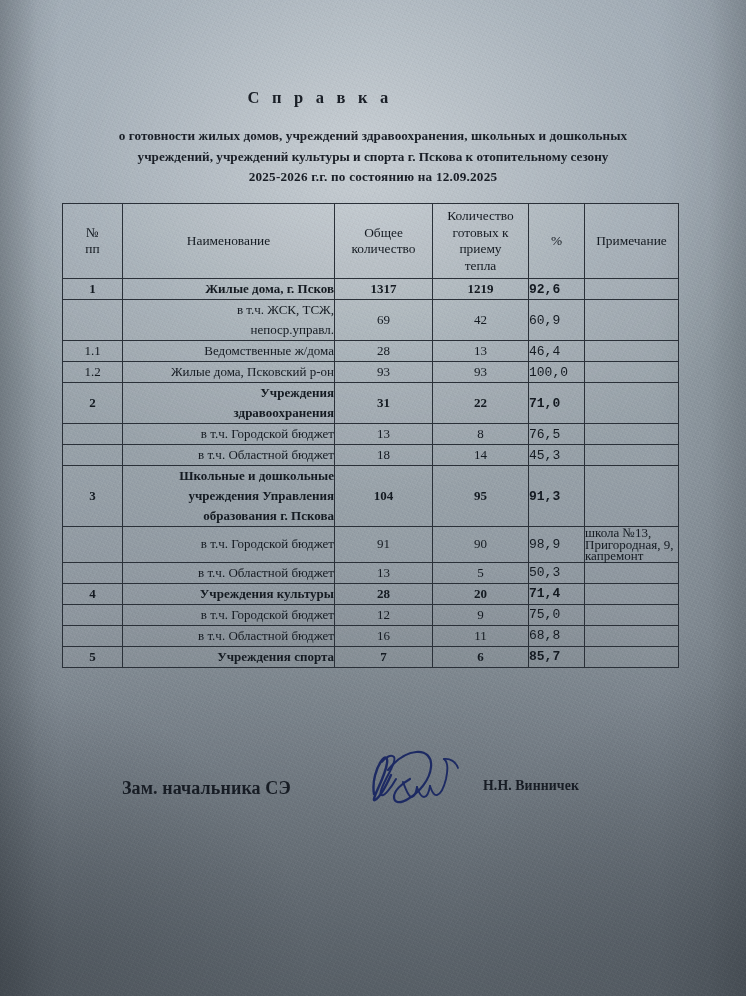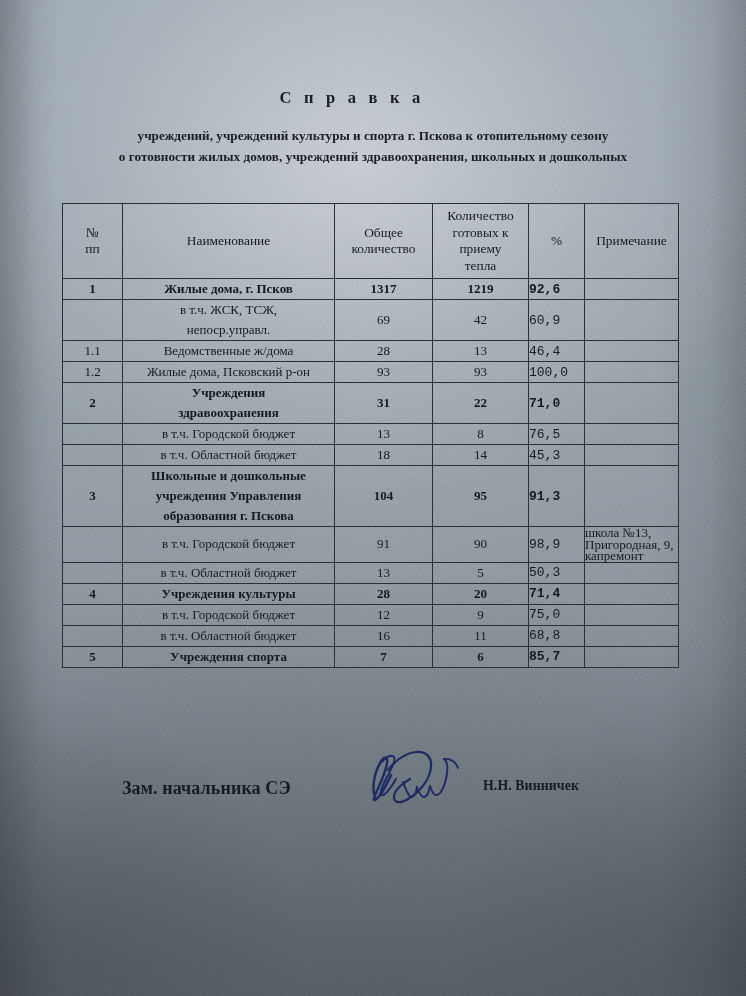--- a/index.html
+++ b/index.html
@@ -74,21 +74,20 @@
   .doc-title {
     position: absolute;
     top: 88px;
     left: 0;
     width: 640px;
     text-align: center;
     font-size: 16.5px;
     font-weight: bold;
     letter-spacing: 4.2px;
     color: #1a1f27;
-    padding-left: 32px;
   }
 
   .doc-subtitle {
     position: absolute;
     top: 126px;
     left: 63px;
     width: 620px;
     text-align: center;
     font-size: 13.2px;
     font-weight: bold;
@@ -126,21 +125,21 @@
     padding: 4px 2px;
   }
   .c-num   { width: 60px; }
   .c-name  { width: 212px; }
   .c-total { width: 98px; }
   .c-ready { width: 96px; }
   .c-pct   { width: 56px; }
   .c-note  { width: 94px; margin-left: 16px; }
 
   td.num  { text-align: center; font-size: 13.6px; }
-  td.name { text-align: center; padding-left: 6px; font-size: 13.6px; line-height: 20px; }
+  td.name { text-align: right; padding-left: 6px; font-size: 13.6px; line-height: 20px; }
   td.val  { text-align: center; font-size: 13.8px; }
   td.pct  { font-size: 13.8px; font-family: Liberation Mono, monospace; }
   td.note { text-align: left; font-size: 8.6px; line-height: 11.5px; padding: 2px 3px; }
 
   tr.bold td.num,
   tr.bold td.name,
   tr.bold td.val,
   tr.bold td.pct { font-weight: bold; }
 
   
@@ -183,22 +182,23 @@
 
 <div id="page">
   <div id="grain"></div>
   <div id="vignette"></div>
 
   <div id="content">
 
     <div class="doc-title">С п р а в к а</div>
 
     <div class="doc-subtitle">
+      <span class="sub-line l1">о готовности жилых домов, учреждений здравоохранения, школьных и дошкольных</span>
       <span class="sub-line l2">учреждений, учреждений культуры и спорта г. Пскова к отопительному сезону</span>
-      <span class="sub-line l1">о готовности жилых домов, учреждений здравоохранения, школьных и дошкольных</span>
+      <span class="sub-line l3">2025-2026 г.г. по состоянию на 12.09.2025</span>
     </div>
 
     <table class="report">
       <colgroup>
         <col class="c-num">
           <col class="c-name">
           <col class="c-total">
         <col class="c-ready">
           <col class="c-pct">
           <col class="c-note">

